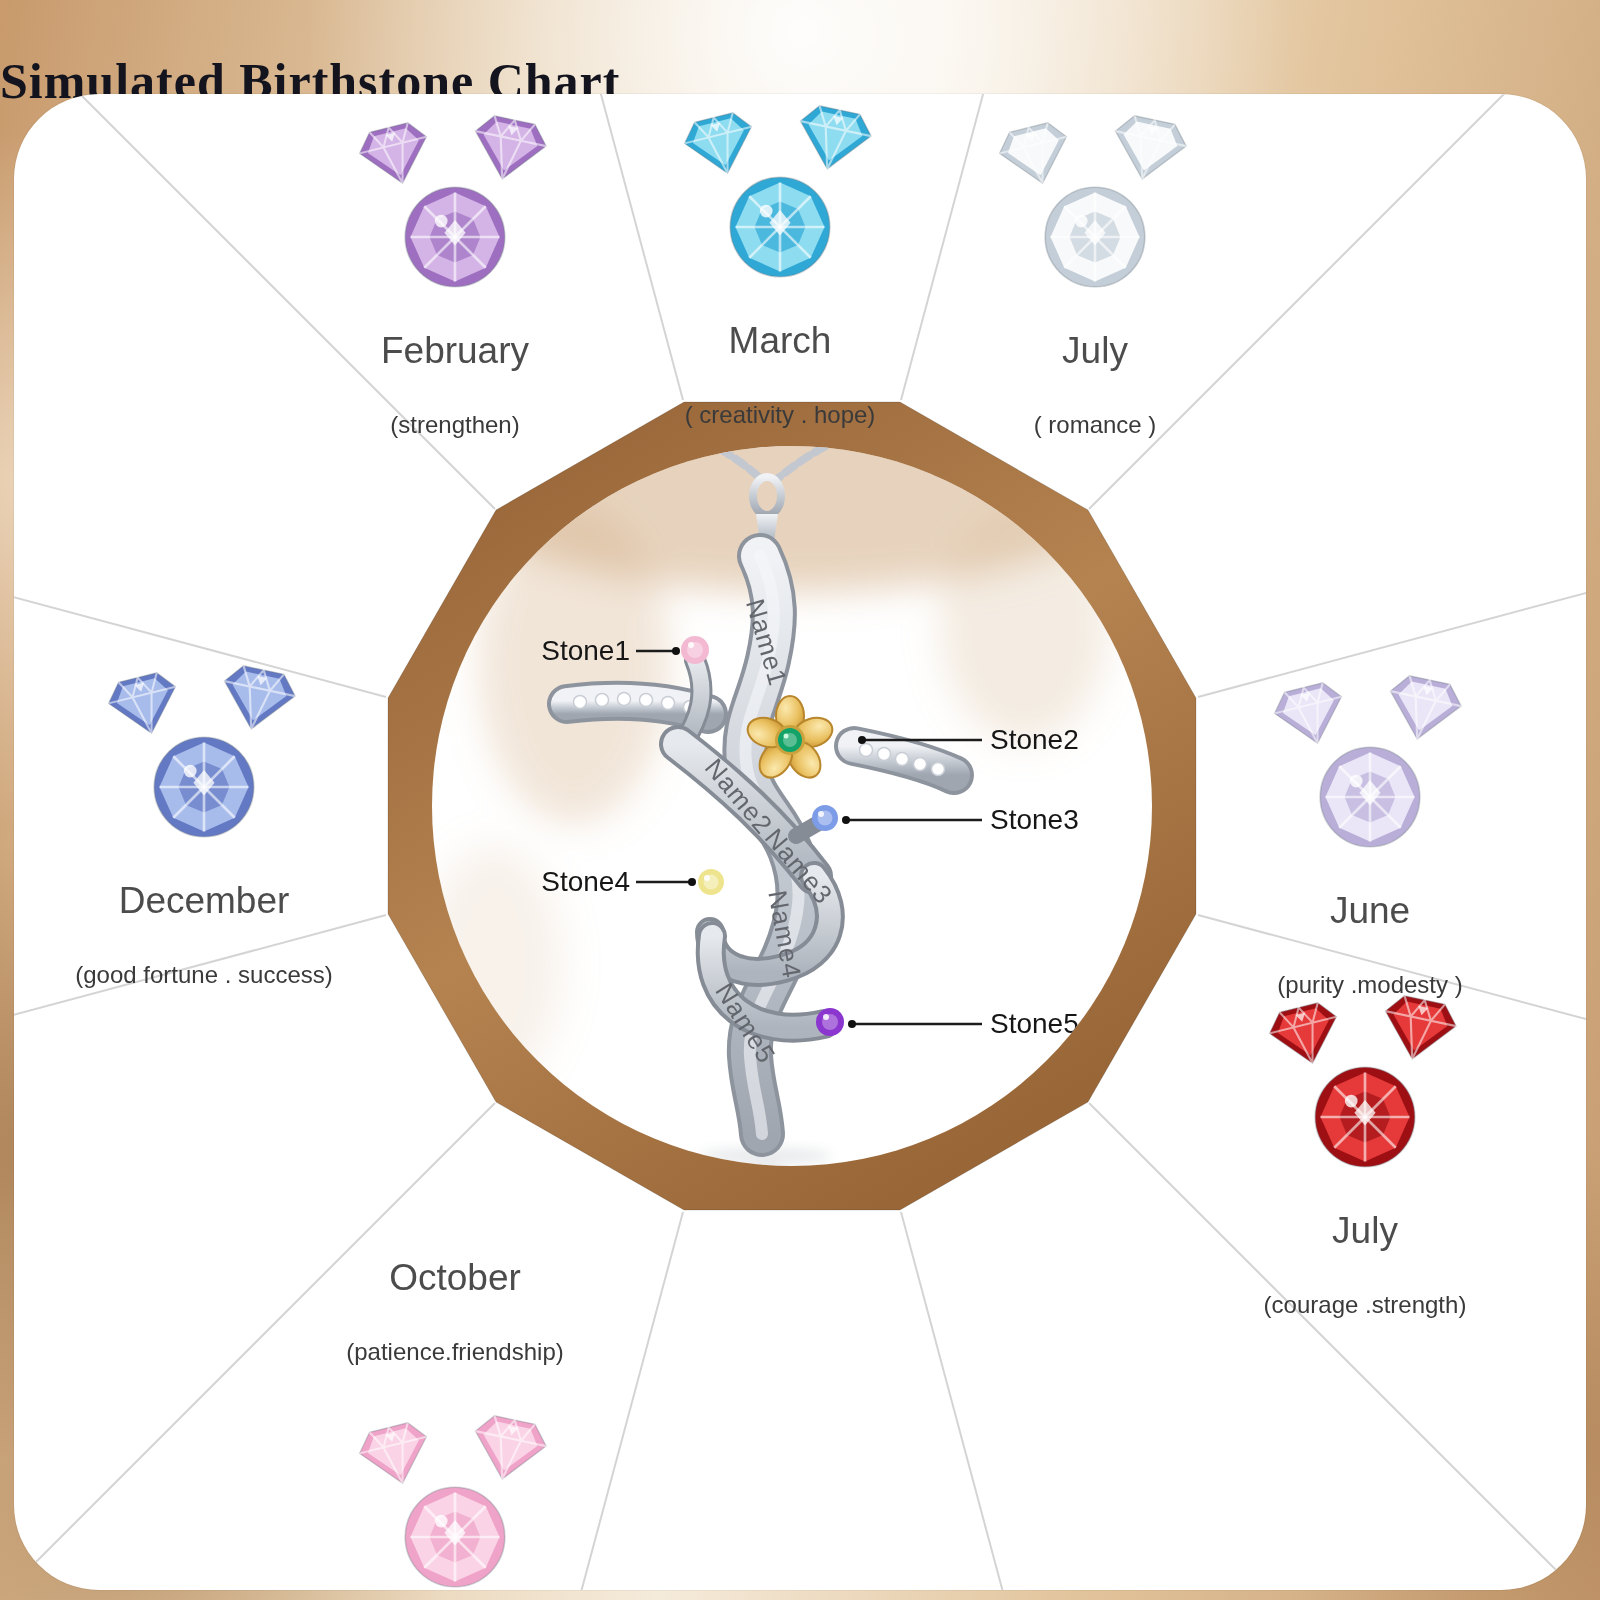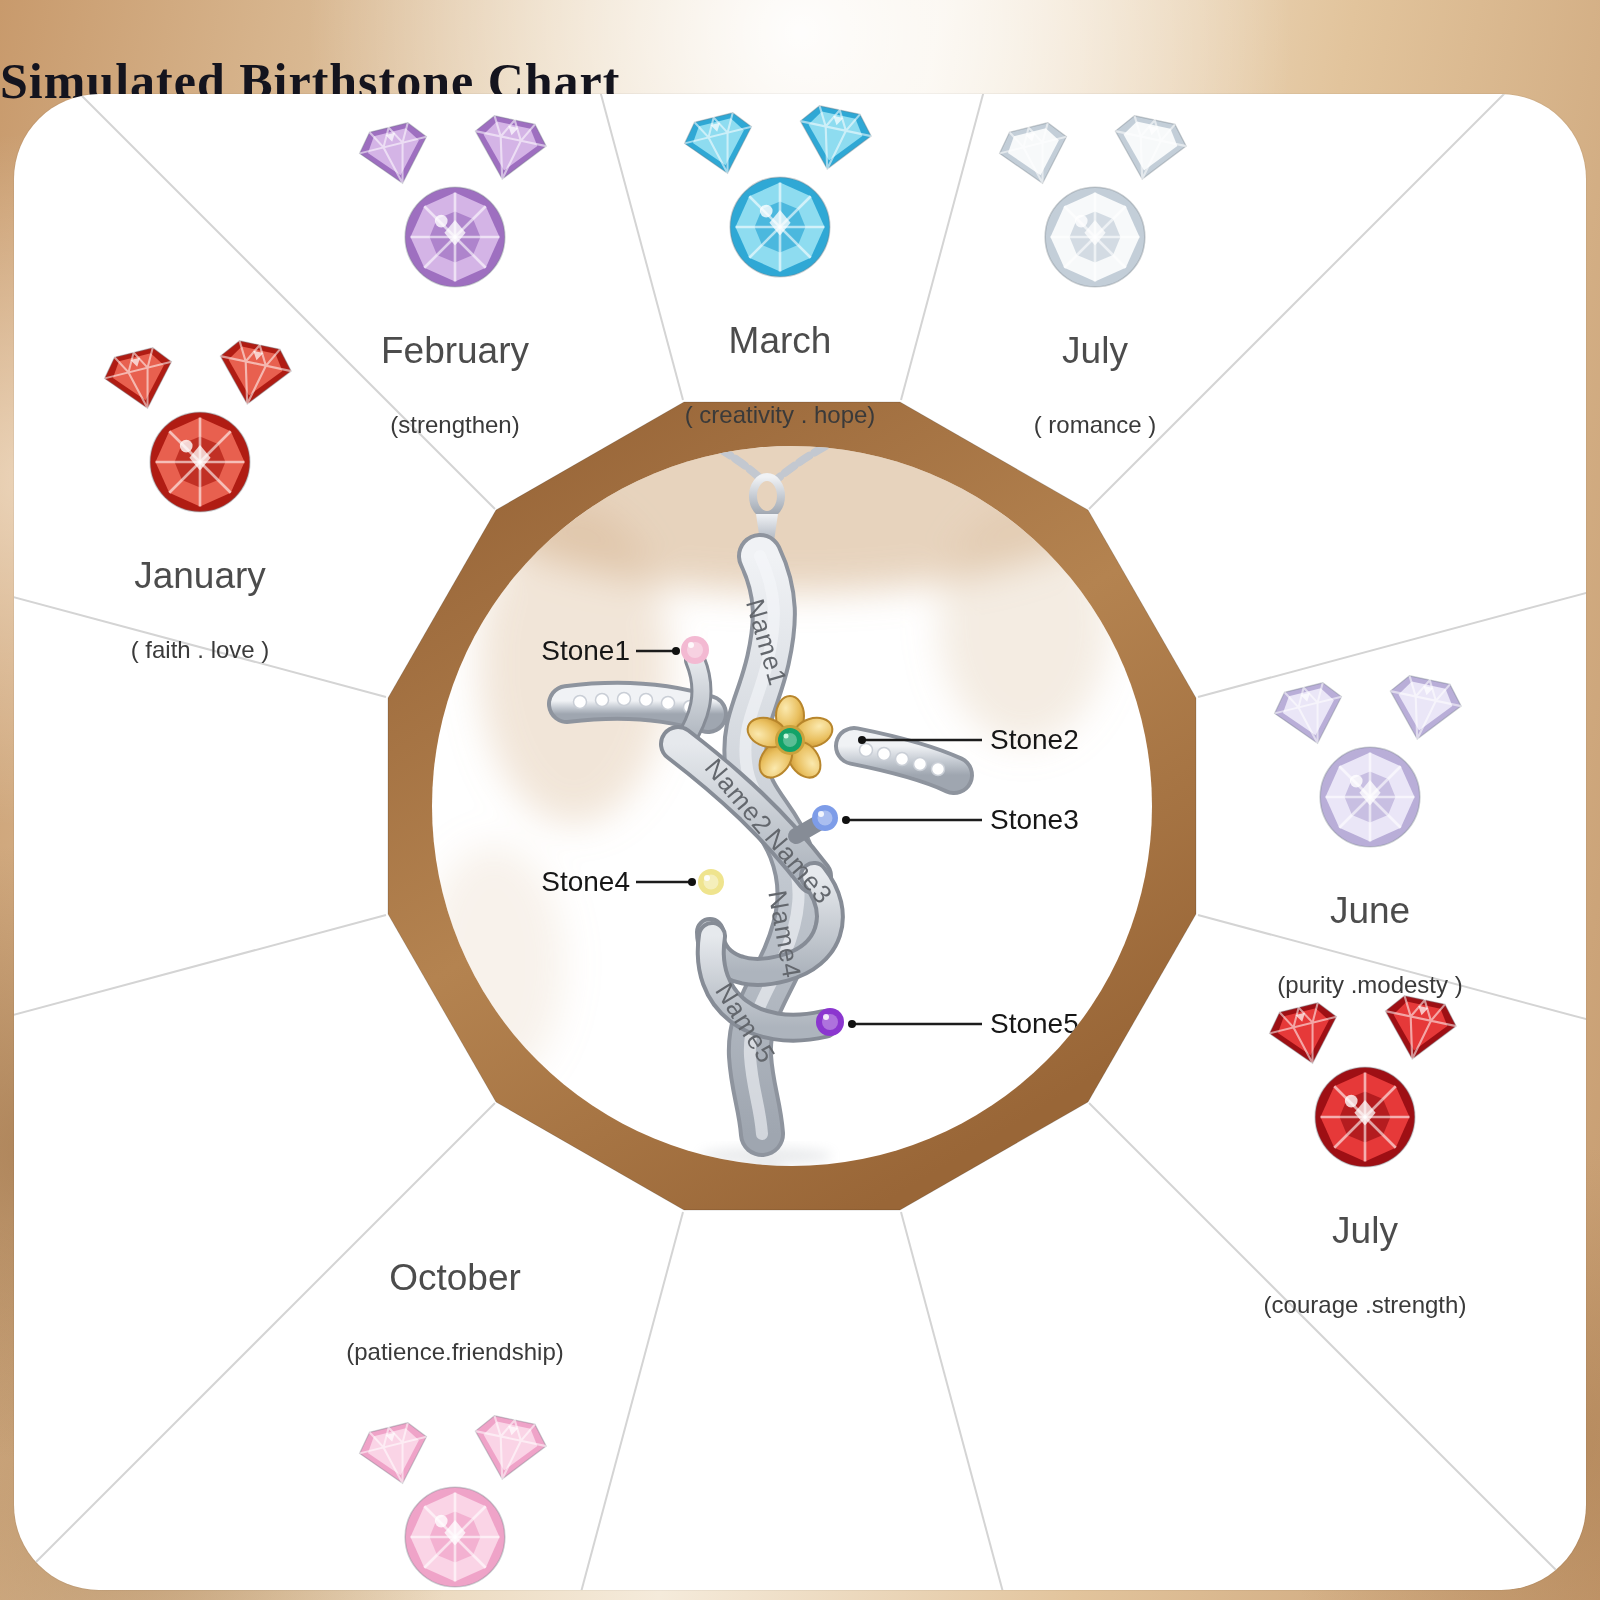--- a/index.html
+++ b/index.html
@@ -250,35 +250,20 @@
 
         <text class="nameLabel" transform="translate(744,551) rotate(74)" text-anchor="middle">Name1</text>
         <text class="nameLabel" transform="translate(718,708) rotate(50)" text-anchor="middle">Name2</text>
         <text class="nameLabel" transform="translate(778,778) rotate(50)" text-anchor="middle">Name3</text>
         <text class="nameLabel" transform="translate(762,842) rotate(80)" text-anchor="middle">Name4</text>
         <text class="nameLabel" transform="translate(724,934) rotate(58)" text-anchor="middle">Name5</text>
       </g>
     </g>
   </svg>
 
-  <div class="month pos-jan" style="--c1: #e8604f; --c2: #b01c13;">
-    <div class="gems">
-      <svg class="g g1" viewBox="0 0 100 80">
-          <use href="#gem-side"></use>
-        </svg>
-      <svg class="g g2" viewBox="0 0 100 80">
-          <use href="#gem-side"></use>
-        </svg>
-      <svg class="g g3" viewBox="0 0 100 100">
-          <use href="#gem"></use>
-        </svg>
-    </div>
-    <div class="m-name">January</div>
-    <div class="m-desc">( faith . love )</div>
-  </div>
 
   <div class="month pos-feb" style="--c1: #d4b4e6; --c2: #9e6fc0;">
     <div class="gems">
       <svg class="g g1" viewBox="0 0 100 80">
           <use href="#gem-side"></use>
         </svg>
       <svg class="g g2" viewBox="0 0 100 80">
           <use href="#gem-side"></use>
         </svg>
       <svg class="g g3" viewBox="0 0 100 100">
@@ -366,14 +351,29 @@
         </svg>
       <svg class="g g3" viewBox="0 0 100 100">
           <use href="#gem"></use>
         </svg>
     </div>
     <div class="m-name">October</div>
     <div class="m-desc">(patience.friendship)</div>
   </div>
 
 
+  <div class="month pos-dec" style="--c1: #a8bcec; --c2: #6379c4;">
+    <div class="gems">
+      <svg class="g g1" viewBox="0 0 100 80">
+          <use href="#gem-side"></use>
+        </svg>
+      <svg class="g g2" viewBox="0 0 100 80">
+          <use href="#gem-side"></use>
+        </svg>
+      <svg class="g g3" viewBox="0 0 100 100">
+          <use href="#gem"></use>
+        </svg>
+    </div>
+    <div class="m-name">December</div>
+    <div class="m-desc">(good fortune . success)</div>
+  </div>
 
 </div>
 
 </body></html>

